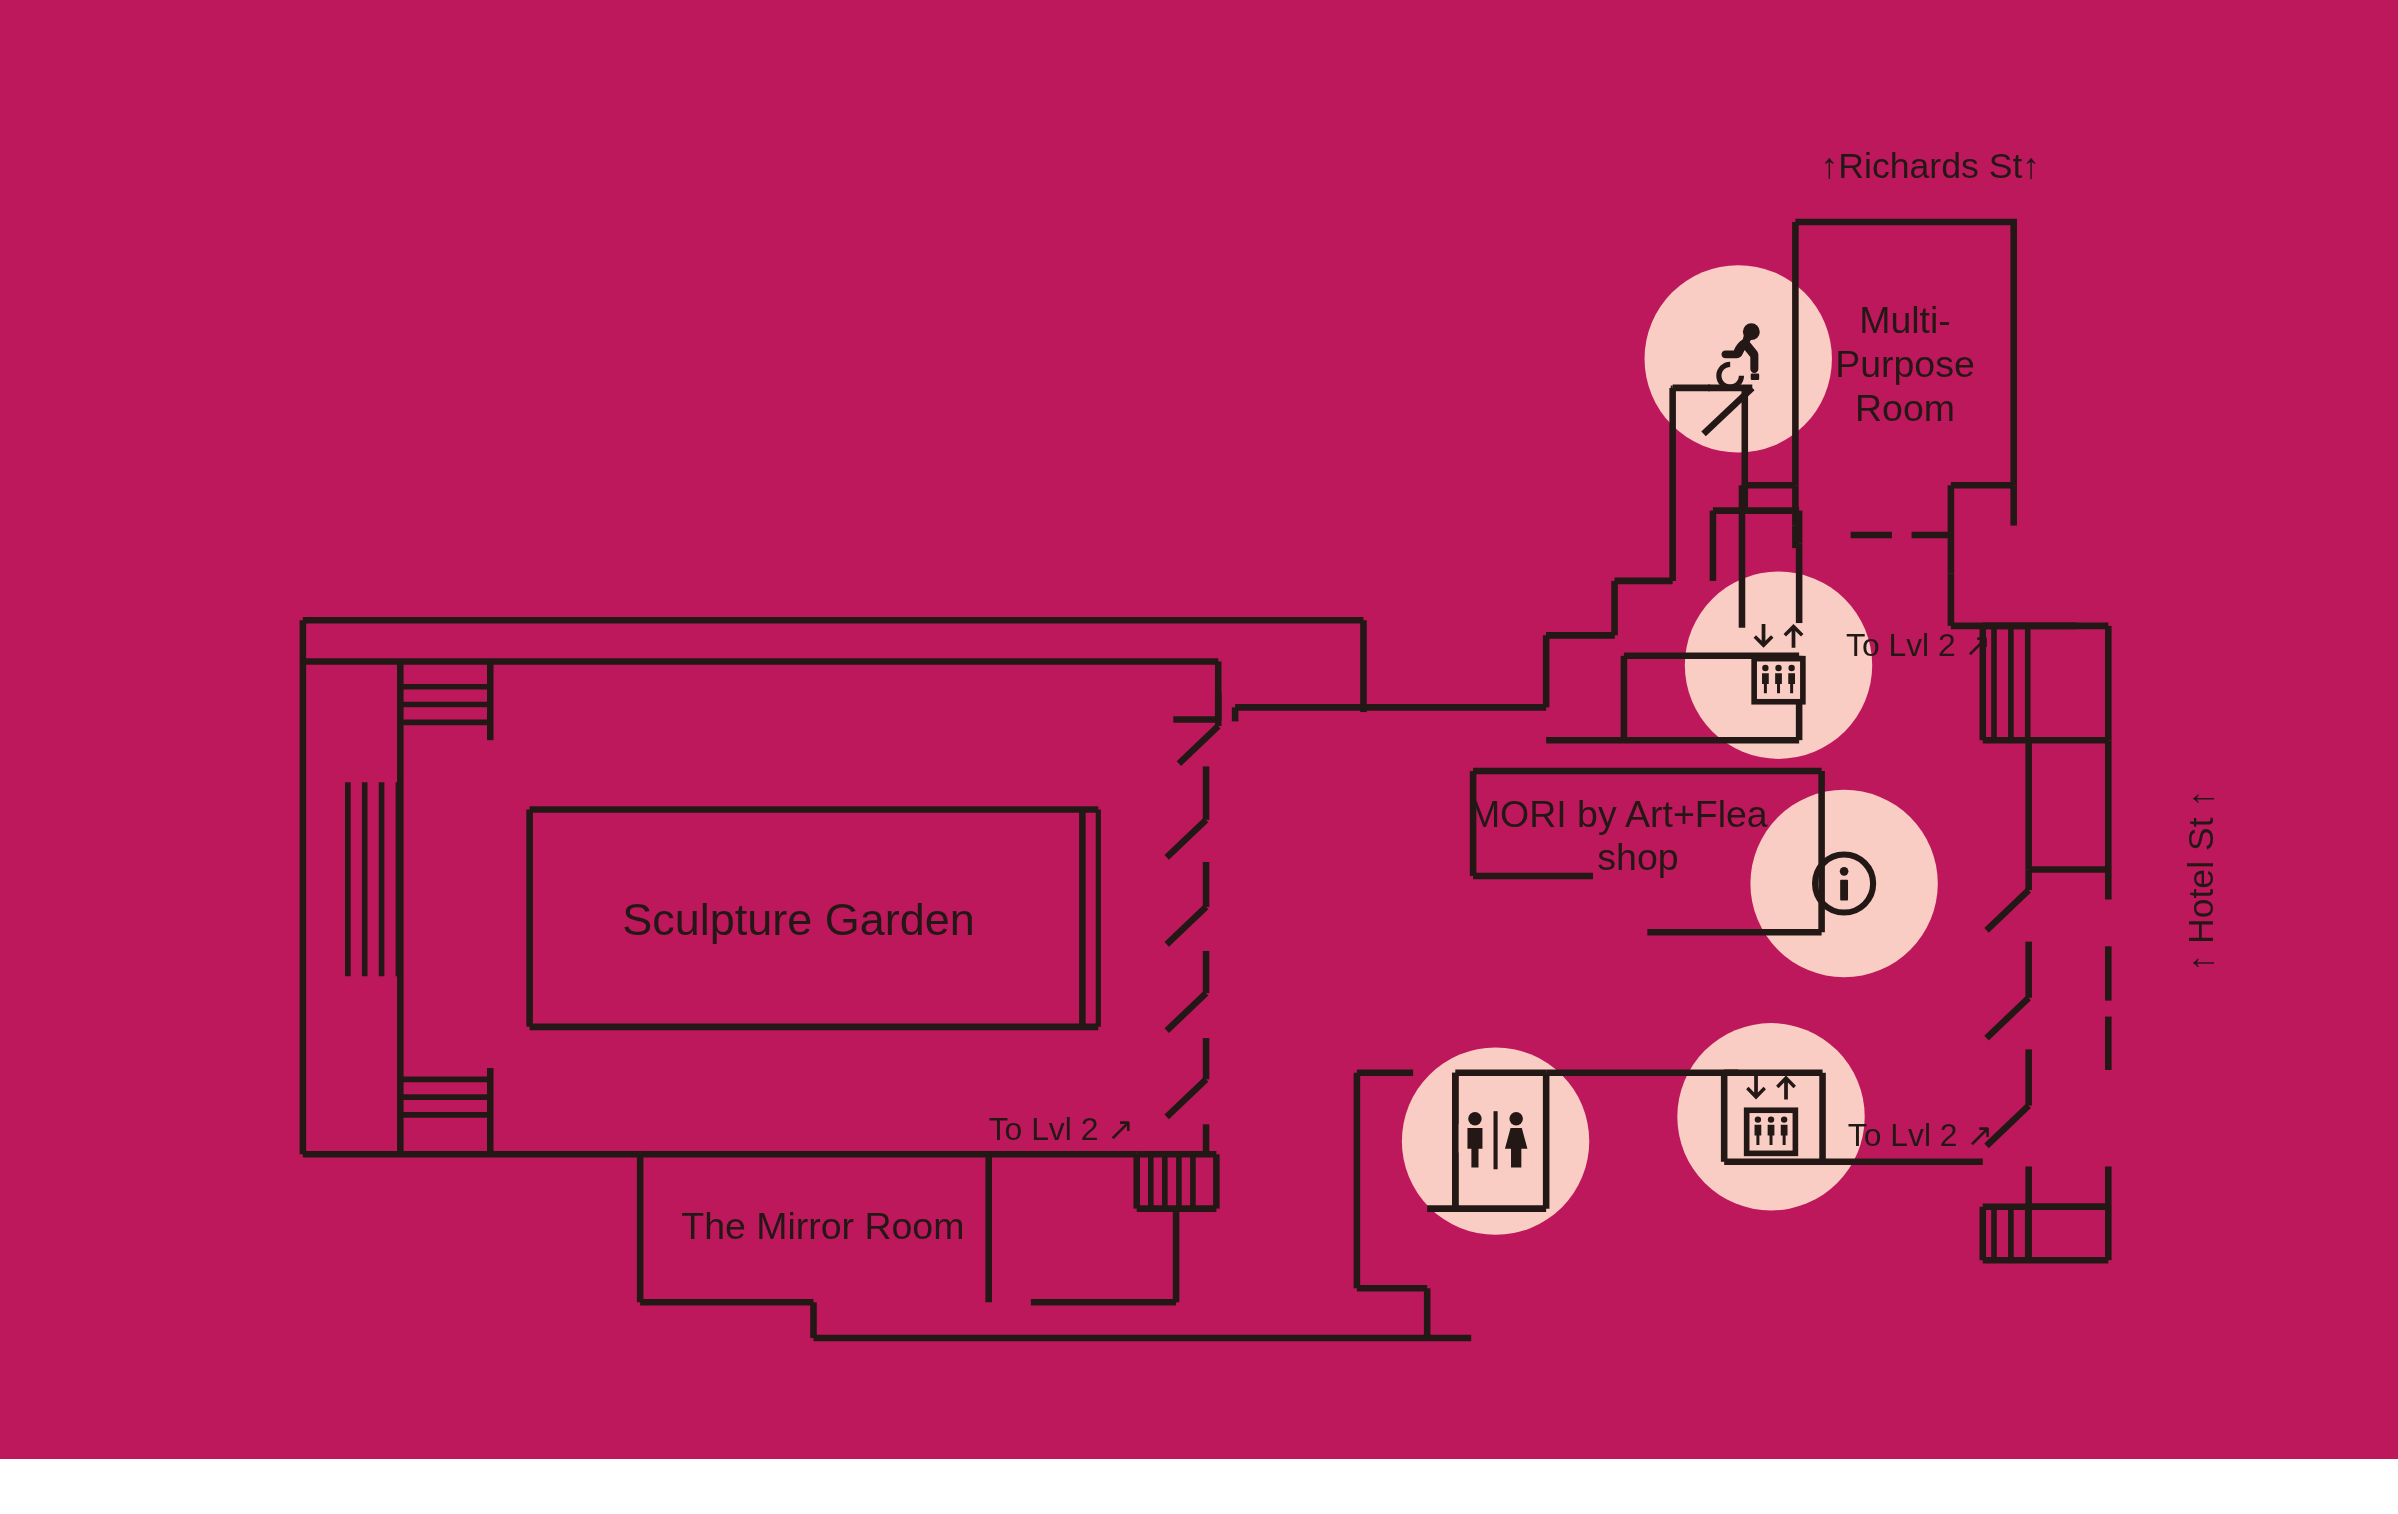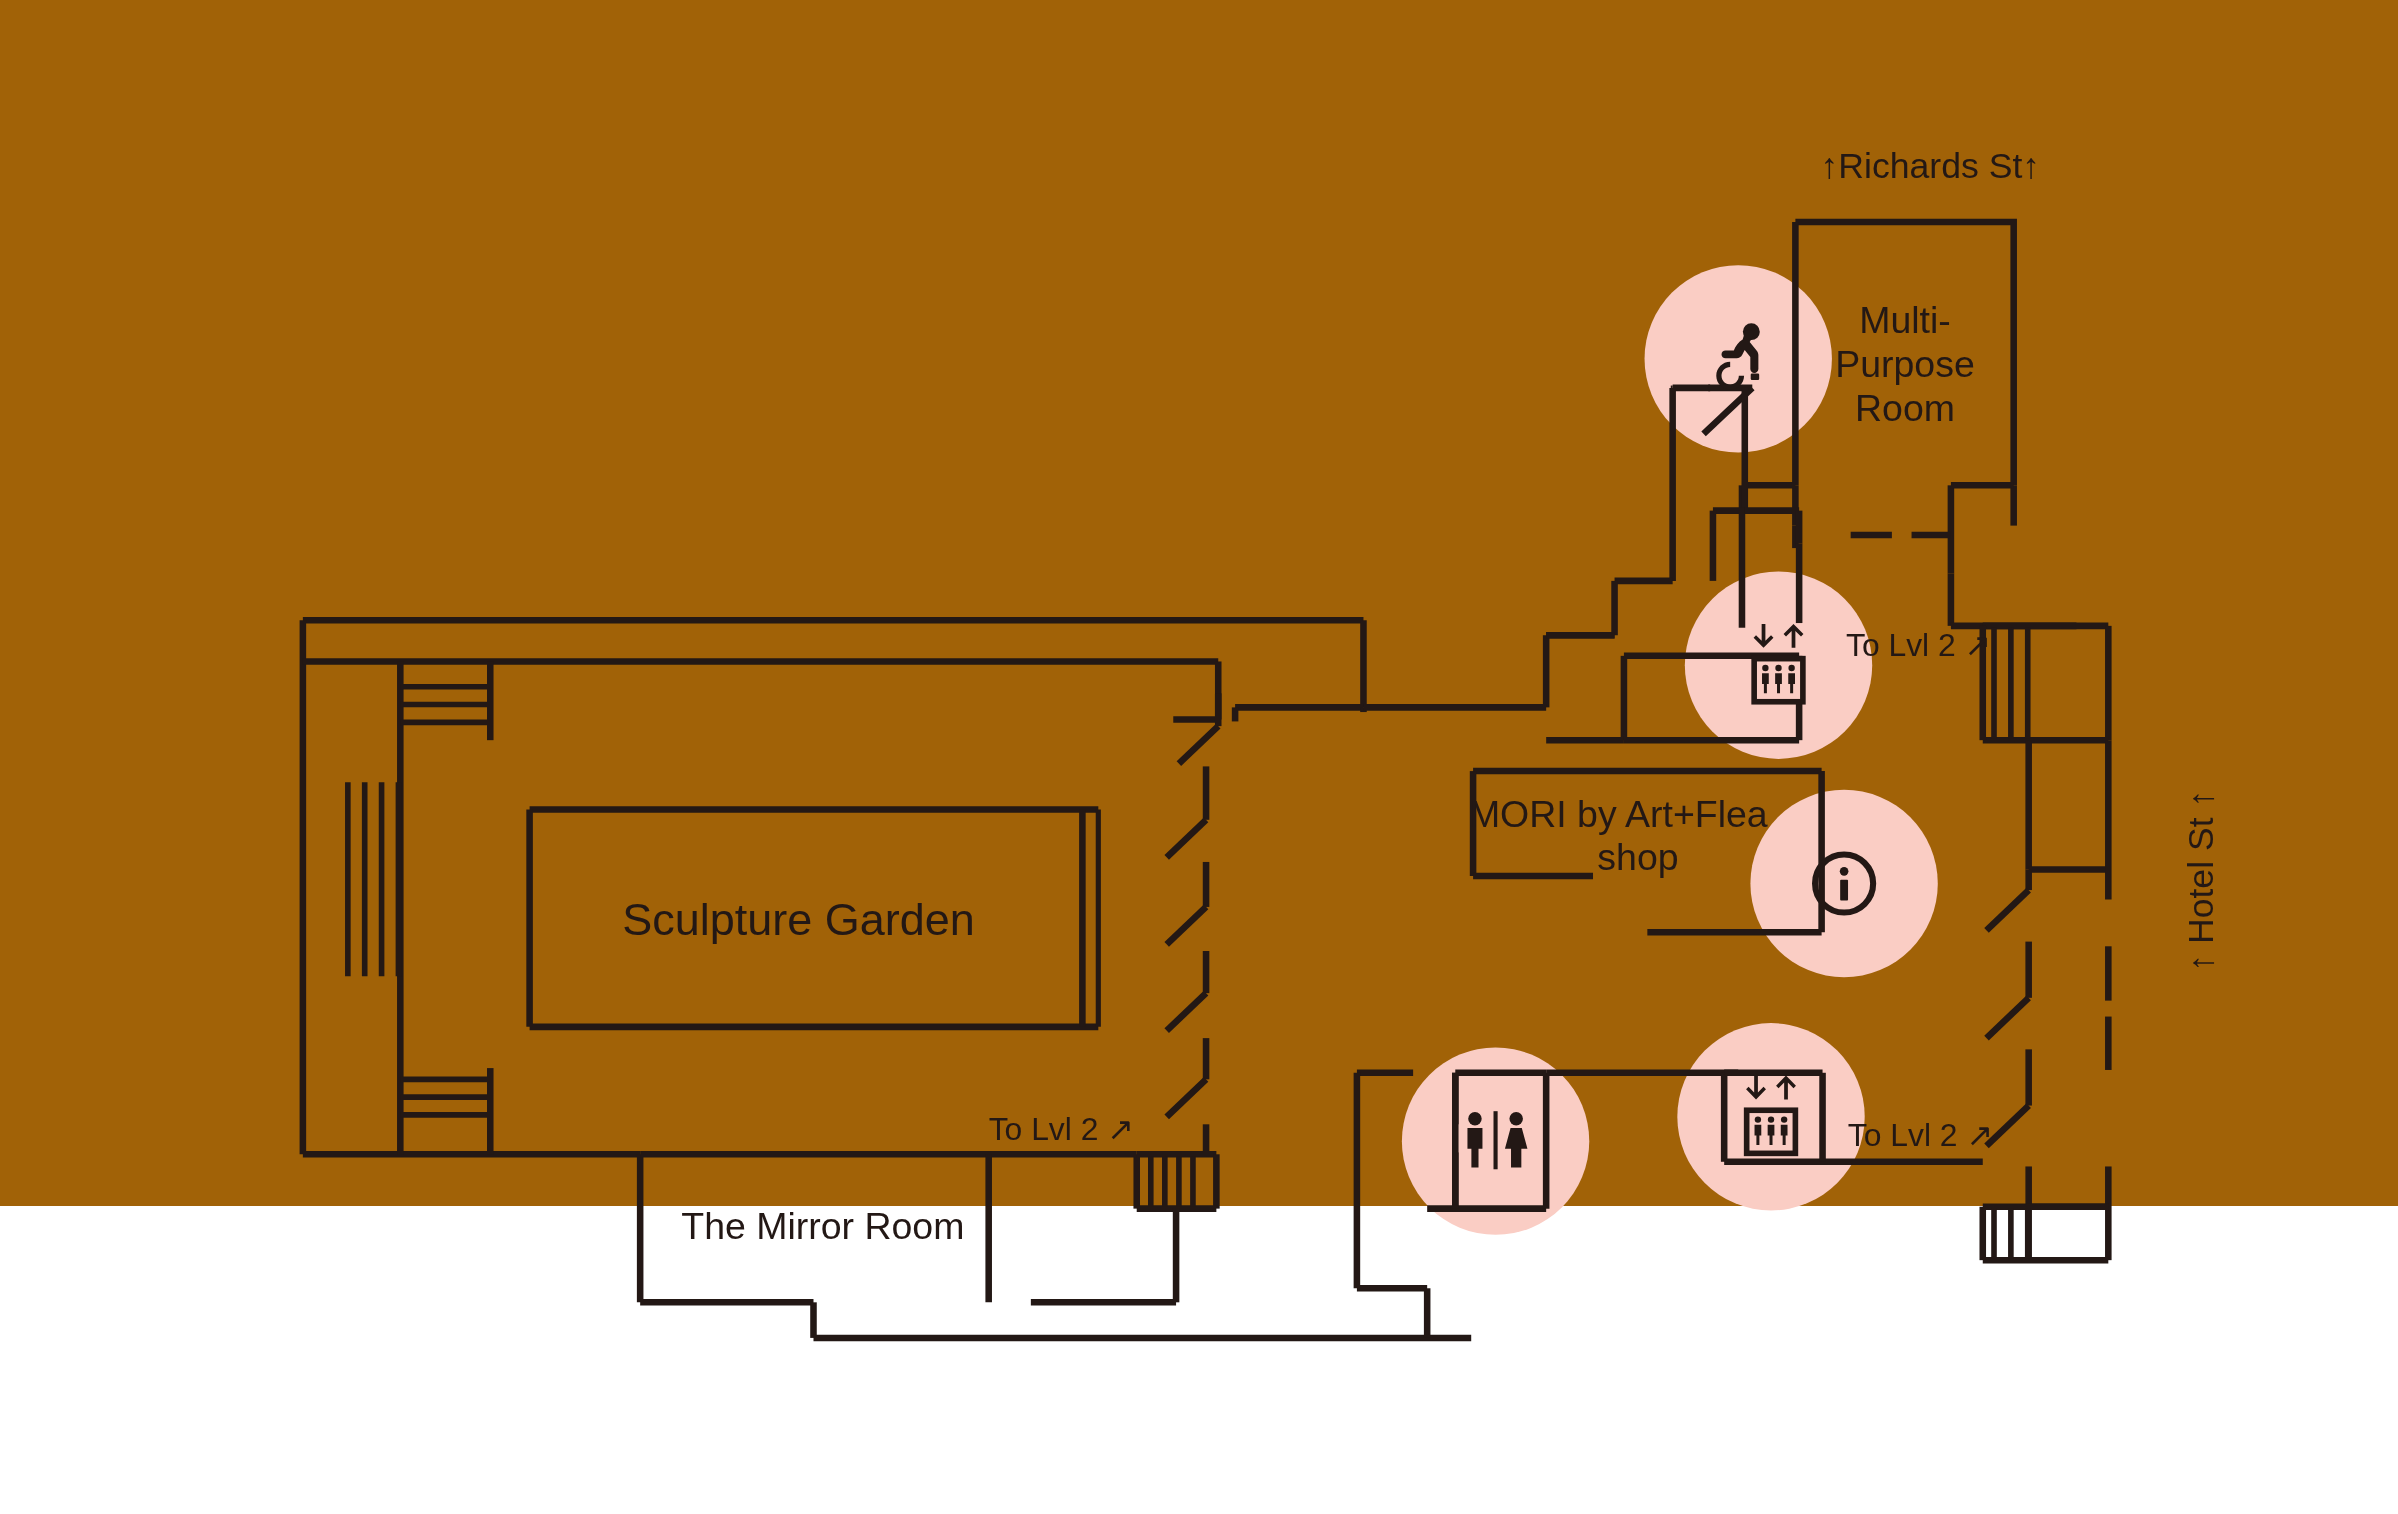--- a/index.html
+++ b/index.html
@@ -9,22 +9,22 @@
   }
   body {
     width: 2399px;
     height: 1515px;
     font-family: "Liberation Sans", sans-serif;
     overflow: hidden;
   }
   #map-root {
     position: relative;
     width: 2399px;
-    height: 1206px;
-    background: #a16207;
+    height: 1459px;
+    background: #be185d;
   }
   #floorplan-svg {
     position: absolute;
     left: 0;
     top: 0;
     width: 2399px;
     height: 1515px;
   }
   .wall {
     fill: none;

